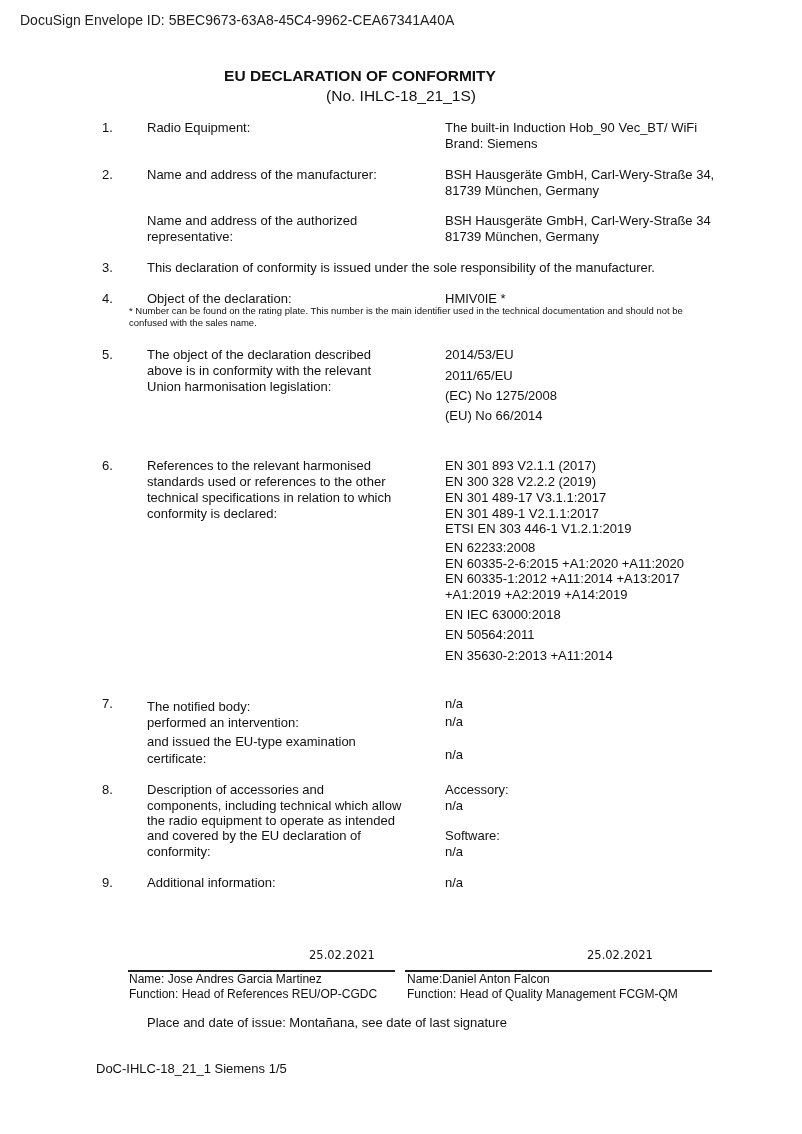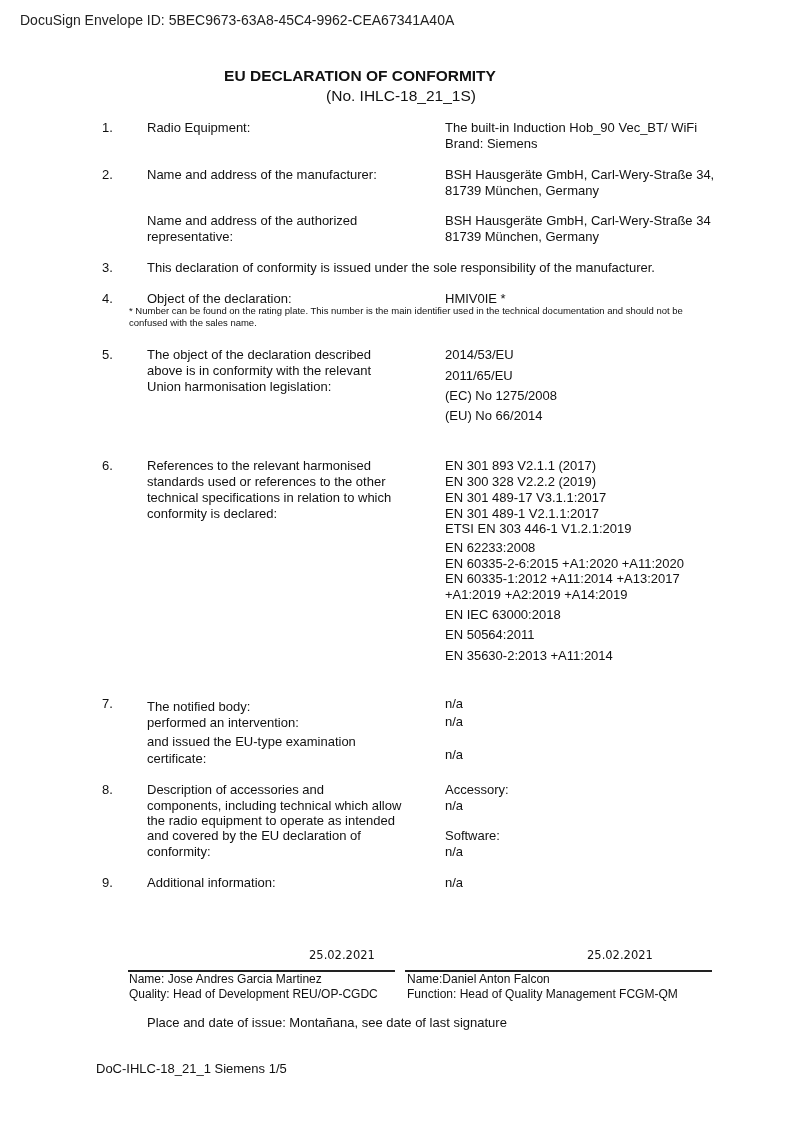--- a/index.html
+++ b/index.html
@@ -114,21 +114,21 @@
 <div>
   <div class="abs t num" style="top:875px">9.</div>
   <div class="abs t lbl" style="top:875px">Additional information:</div>
   <div class="abs t val" style="top:875px">n/a</div>
 </div>
 
 <div>
   <div class="abs sig-date" style="left:309px;top:948px">25.02.2021</div>
   <div class="abs sig-line" style="left:128px;top:970px;width:267px"></div>
   <div class="abs sm" style="left:129px;top:972px">Name: Jose Andres Garcia Martinez</div>
-  <div class="abs sm" style="left:129px;top:987px">Quality: Head of Development REU/OP-CGDC</div>
+  <div class="abs sm" style="left:129px;top:987px">Function: Head of References REU/OP-CGDC</div>
 </div>
 <div>
   <div class="abs sig-date" style="left:587px;top:948px">25.02.2021</div>
   <div class="abs sig-line" style="left:405px;top:970px;width:307px"></div>
   <div class="abs sm" style="left:407px;top:972px">Name:Daniel Anton Falcon</div>
   <div class="abs sm" style="left:407px;top:987px">Function: Head of Quality Management FCGM-QM</div>
 </div>
 
 <div class="abs t lbl" style="top:1015px">Place and date of issue: Montañana, see date of last signature</div>
 

